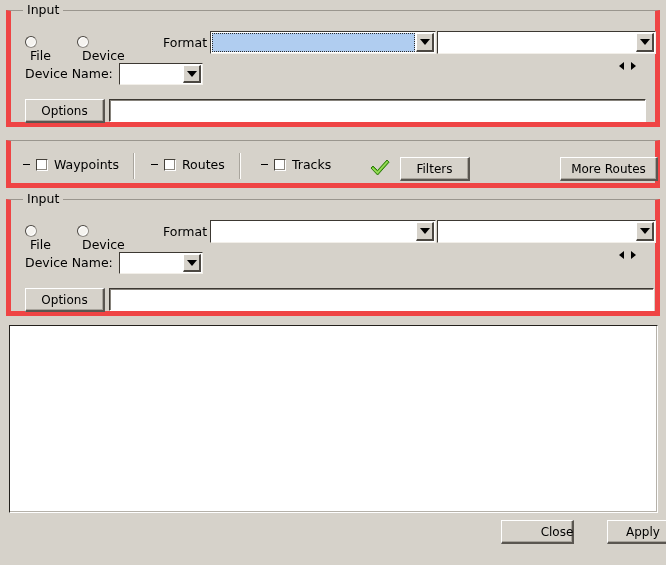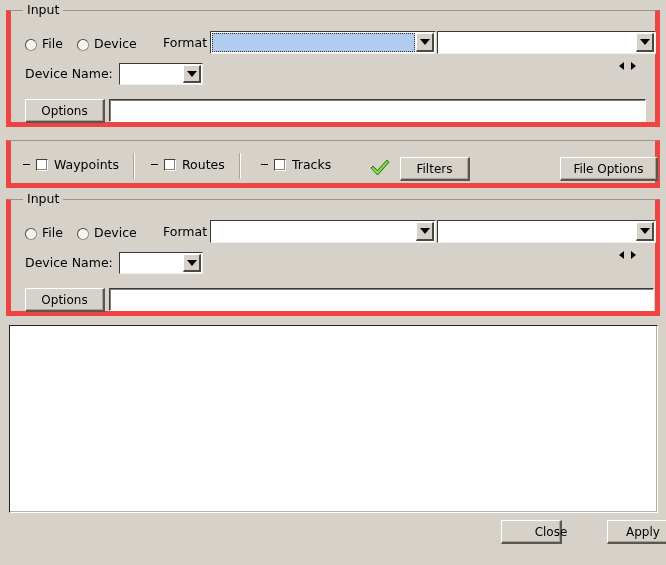--- a/index.html
+++ b/index.html
@@ -134,23 +134,24 @@
     width: 0; height: 0;
     border-left: 5px solid transparent;
     border-right: 5px solid transparent;
     border-top: 6px solid #000000;
   }
 
   
   .radio-wrap {
     position: absolute;
     display: flex;
-    align-items: flex-end;
+    align-items: flex-start;
     cursor: default;
     white-space: nowrap;
+    flex-direction: column;
   }
   .radio {
     width: 12px;
     height: 12px;
     border-radius: 50%;
     background: #f5f3ef;
     box-shadow:
       inset 1px 1px 0 #ffffff,
       inset -1px -1px 0 #ffffff;
     border: 1px solid #918d86;
@@ -332,21 +333,21 @@
       <path d="M2 10 L4 8 L8.5 12.5 L18 2 L20 4.2 L8.6 17 Z" fill="#5fbe20" stroke="#2e7a0d" stroke-width="1" stroke-linejoin="round"></path>
       <path d="M3.4 10 L8.5 14.8 L18.6 3.4" fill="none" stroke="#a9e06b" stroke-width="1.3" opacity="0.85"></path>
     </svg>
   </span>
 
   <div class="btn" style="left:389px; top:16px; width:70px; height:24px;">
     <span>Filters</span>
   </div>
 
   <div class="btn" style="left:549px; top:16px; width:98px; height:24px;">
-    <span>File Options</span>
+    <span>More Routes</span>
   </div>
 </div>
 
 <div class="groupbox" style="left:6px; top:199px; width:654px; height:117px;">
   <div class="group-title">Input</div>
 
   <div class="radio-wrap" style="left:14px; top:25px;">
     <span class="radio"></span>
     <span class="radio-label">File</span>
   </div>
@@ -387,18 +388,18 @@
   <div class="btn" style="left:14px; top:88px; width:80px; height:24px;">
     <span>Options</span>
   </div>
   <div class="entry" style="left:98px; top:88px; width:545px; height:23px;"></div>
 </div>
 
 <div class="logpane" style="left:9px; top:325px; width:649px; height:188px;">
   <div style="padding:4px; font-family:'DejaVu Sans Mono', monospace; font-size:11px; white-space:pre-wrap;"></div>
 </div>
 
-<div class="btn" style="left:501px; top:520px; width:61px; height:24px;padding-left:40px;">
+<div class="btn" style="left:501px; top:520px; width:73px; height:24px;padding-left:40px;">
   <span>Close</span>
 </div>
 <div class="btn" style="left:583px; top:520px; width:73px; height:24px;margin-left:24px;">
   <span>Apply</span>
 </div>
 
 </body></html>

